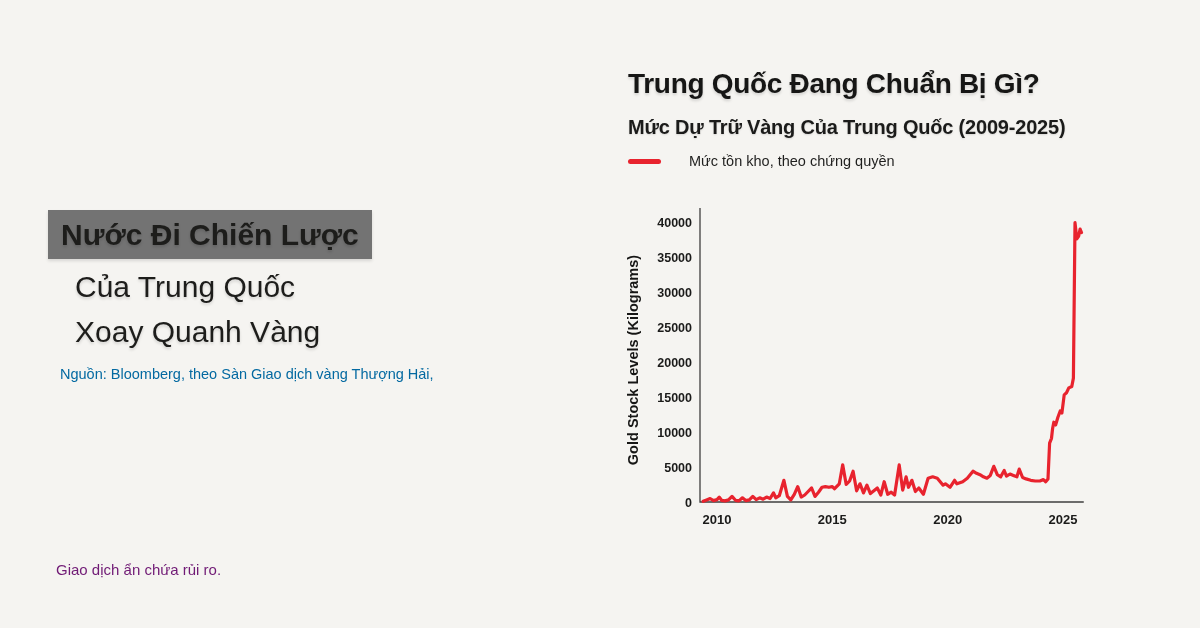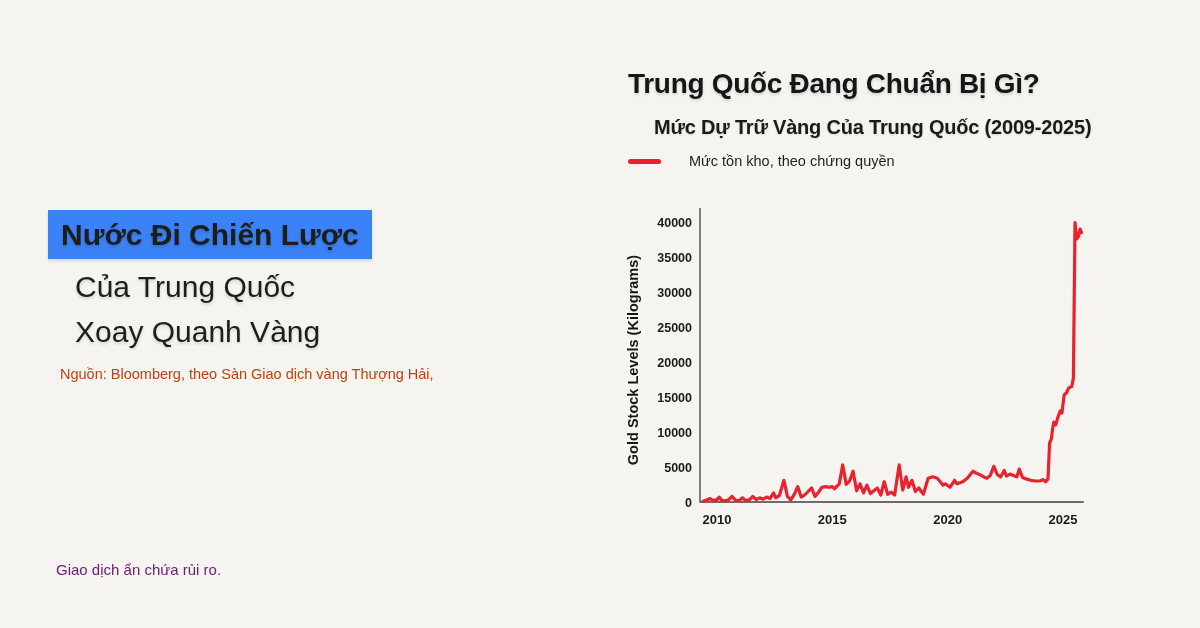--- a/index.html
+++ b/index.html
@@ -10,40 +10,40 @@
     color:#191918;
   }
   
   .left-panel{position:absolute;left:48px;top:210px;width:480px;}
   .headline-line{font-size:30px;line-height:45px;font-weight:400;color:#1d1d1b;margin-left:27px;
     text-shadow:0 2px 3px rgba(0,0,0,0.14);}
   .headline-highlight{display:inline-block;font-weight:700;background:#f0f412;
     padding:2px 13px;margin-left:0;margin-bottom:5px;
     box-shadow:0 2px 3px rgba(0,0,0,0.12);}
   .source-block{position:absolute;left:60px;top:363px;width:400px;
-    font-size:14.5px;line-height:1.55;color:#c2410c;}
+    font-size:14.5px;line-height:1.55;color:#0369a1;}
   .disclaimer{position:absolute;left:56px;top:561px;font-size:15px;color:#701a75;}
   
   .chart-title{position:absolute;left:628px;top:68px;font-size:28px;font-weight:700;
     letter-spacing:-0.3px;color:#161615;text-shadow:0 2px 3px rgba(0,0,0,0.14);text-align:right;}
   .chart-subtitle{position:absolute;left:628px;top:116px;font-size:20px;font-weight:700;
-    letter-spacing:-0.2px;color:#1b1b1a;text-shadow:0 1px 2px rgba(0,0,0,0.12);margin-left:26px;}
+    letter-spacing:-0.2px;color:#1b1b1a;text-shadow:0 1px 2px rgba(0,0,0,0.12);}
   .legend-row{position:absolute;left:628px;top:153px;display:flex;align-items:center;gap:28px;}
   .legend-swatch{width:33px;height:5px;border-radius:3px;background:#e8232e;}
   .legend-label{font-size:14.5px;font-weight:400;color:#1f1f1e;}
   .chart-wrap{position:absolute;left:610px;top:193px;width:490px;height:345px;}
   .chart-wrap svg{display:block;}
   text{font-family:"Liberation Sans", sans-serif;}
 </style>
 </head>
 <body style="background: rgb(245, 244, 241);">
 
 <div class="left-panel">
   <div>
-    <span class="headline-line headline-highlight" style="background: #3b82f6;">Nước Đi Chiến Lược</span>
+    <span class="headline-line headline-highlight" style="background: #737373;">Nước Đi Chiến Lược</span>
   </div>
   <div class="headline-line">Của Trung Quốc</div>
   <div class="headline-line">Xoay Quanh Vàng</div>
 </div>
 
 <div class="source-block">
   <div>Nguồn: Bloomberg, theo Sàn Giao dịch vàng Thượng Hải,</div>
 </div>
 
 <div class="disclaimer">Giao dịch ẩn chứa rủi ro.</div>

